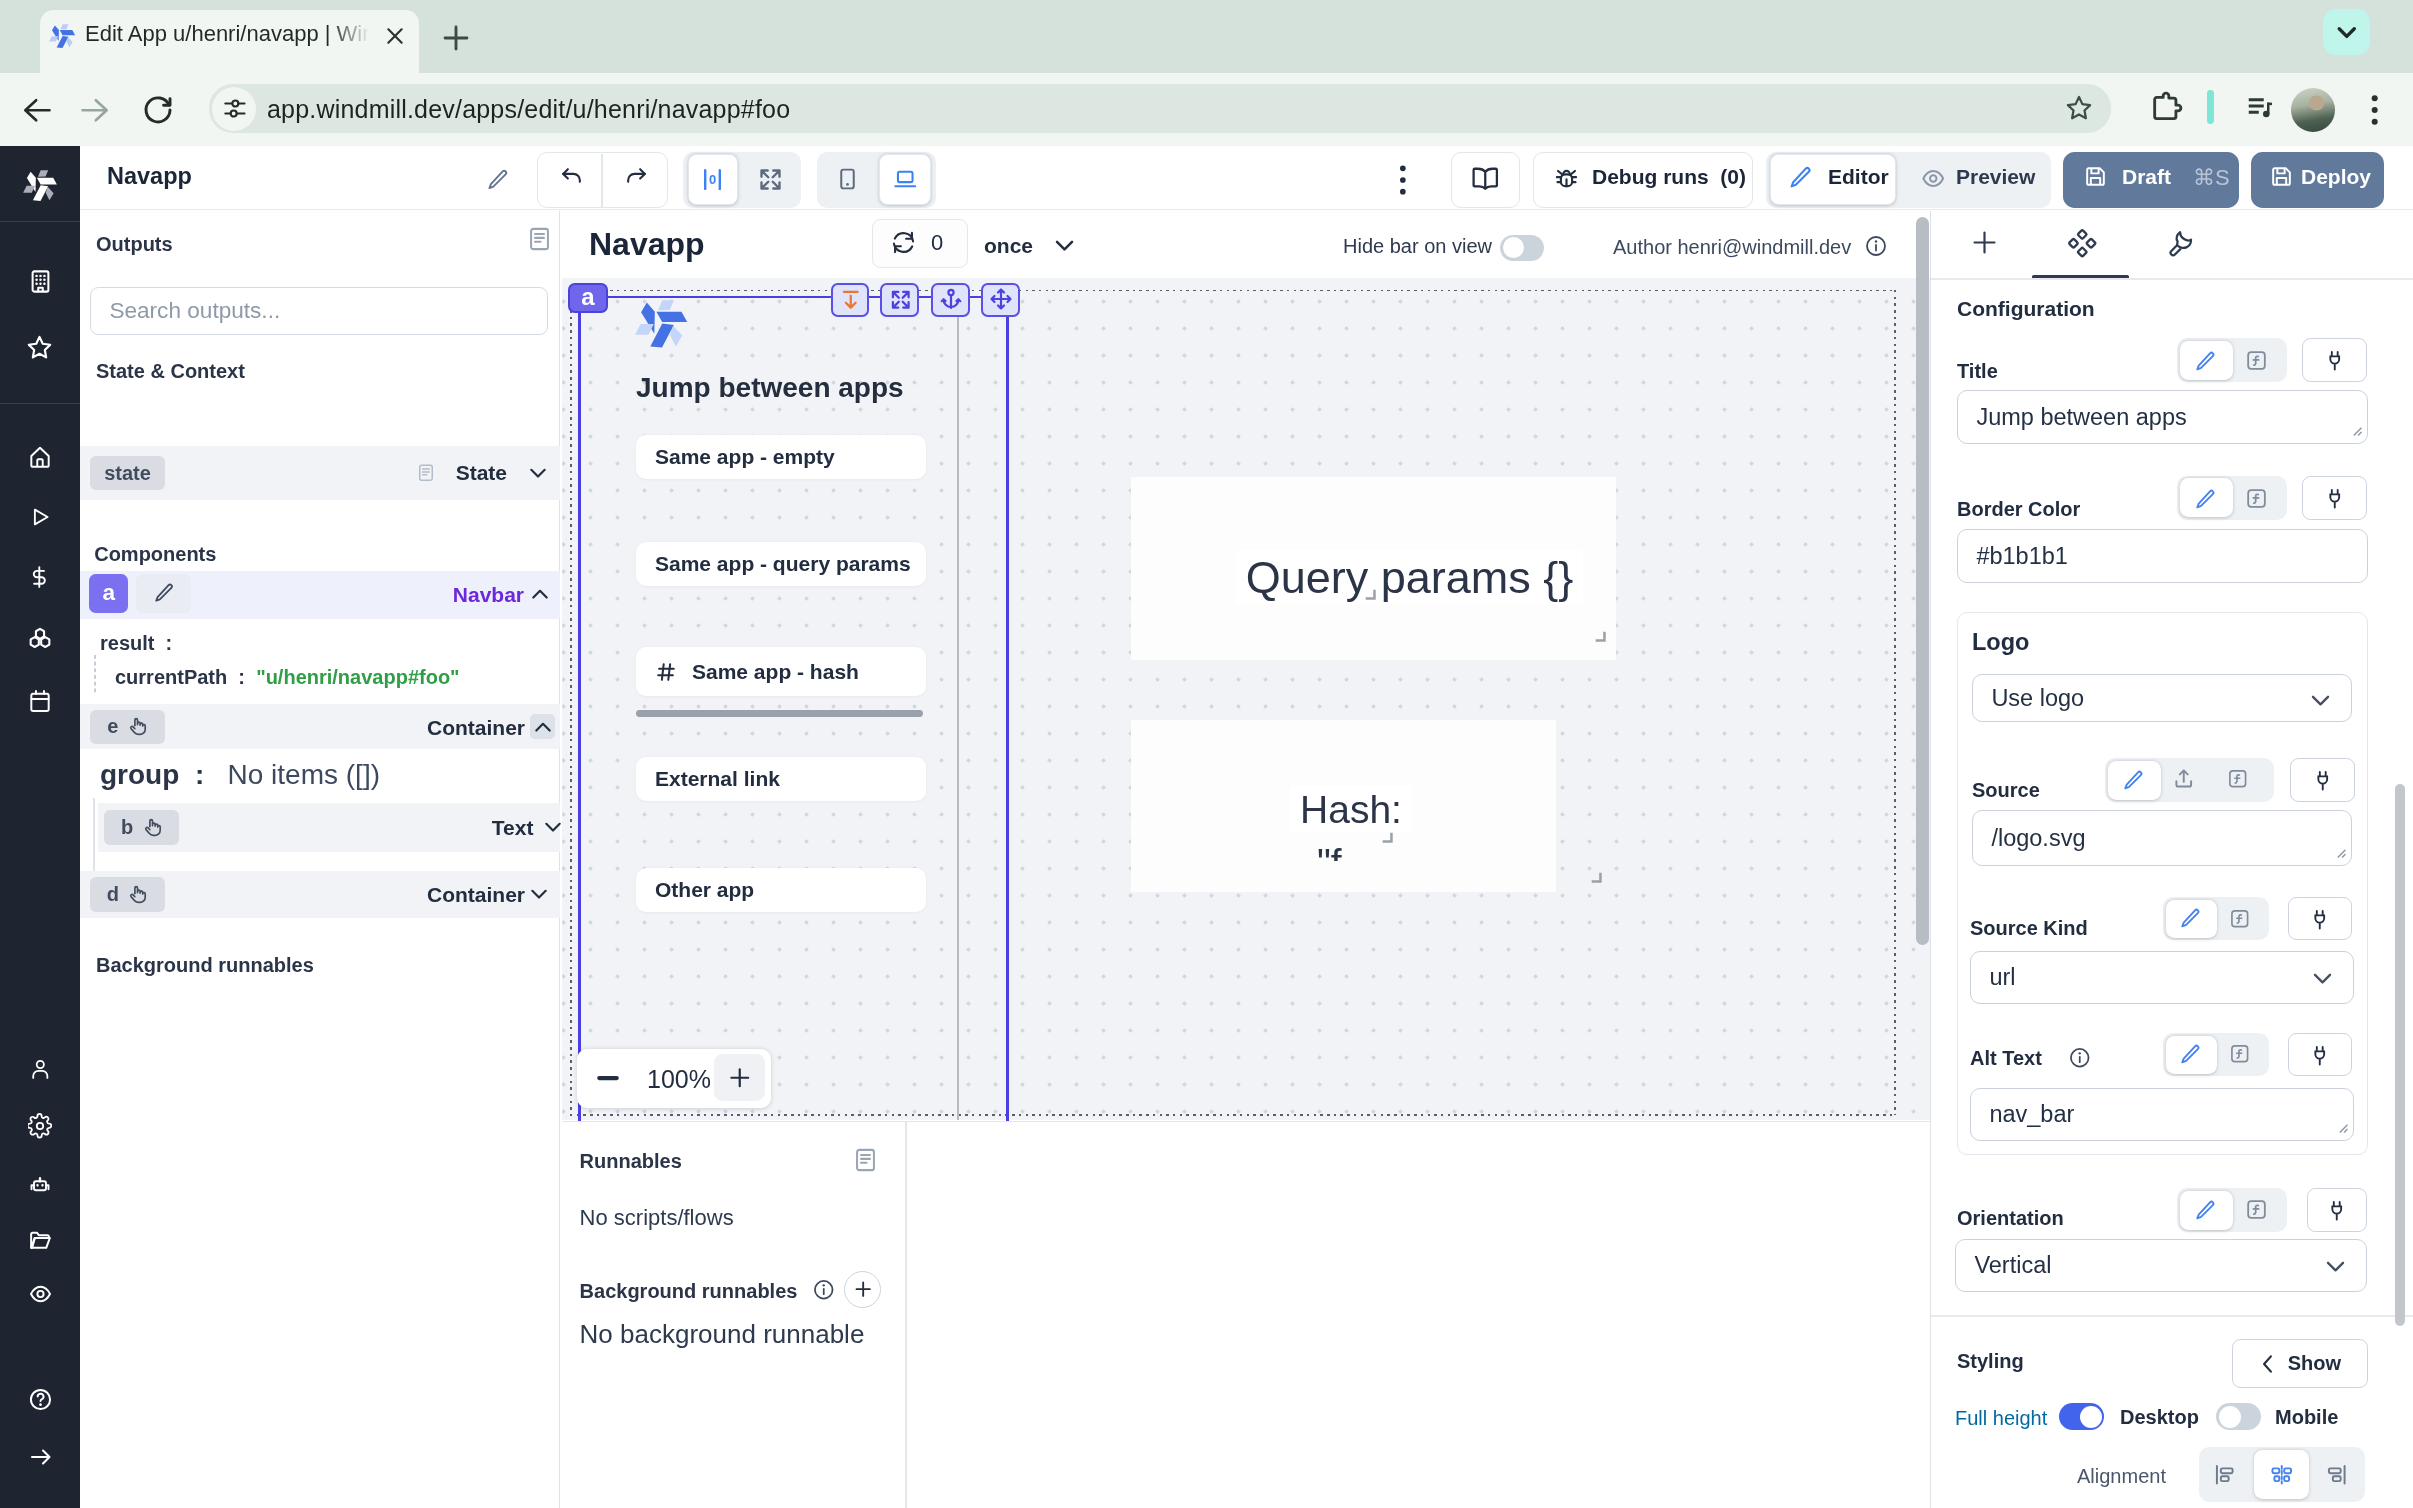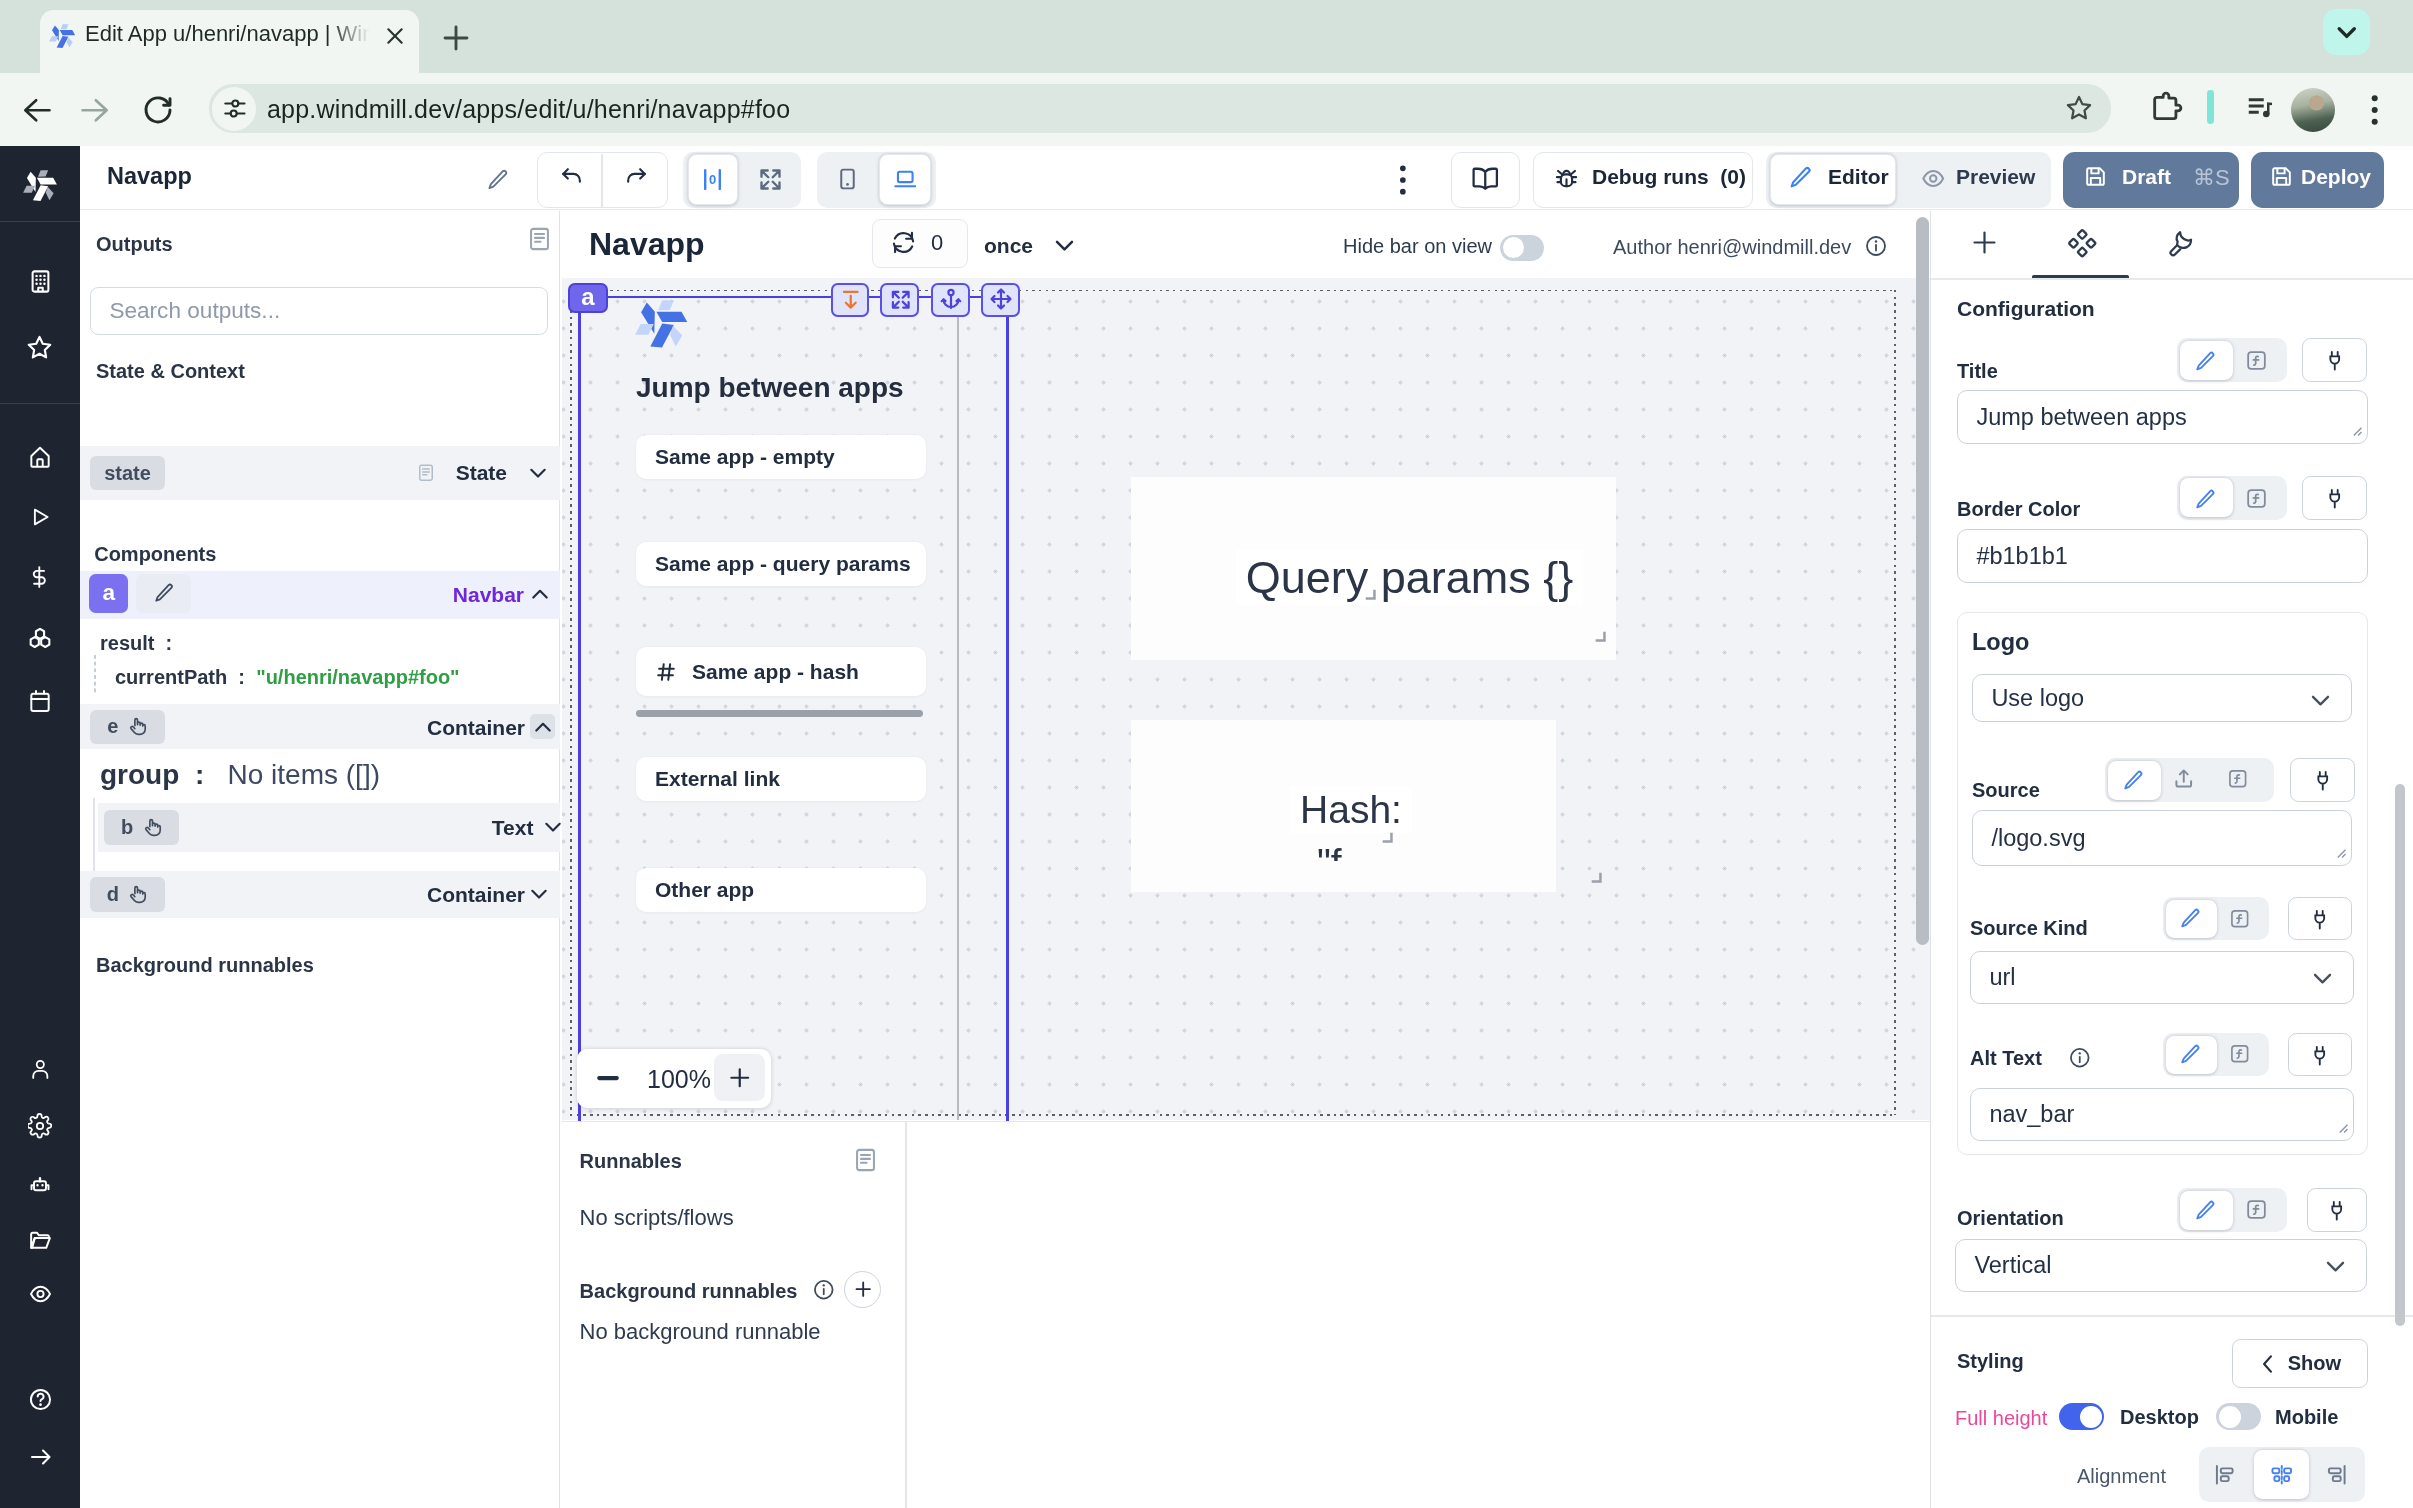--- a/index.html
+++ b/index.html
@@ -442,21 +442,21 @@
     <div class="abs" style="left:17.6px;top:158px;font-size:20px;font-weight:bold;color:#2b3547">Background runnables</div>
     <svg class="abs" style="left:250px;top:156px" width="23.5" height="23.5" viewBox="0 0 24 24" fill="none" stroke="#3d4a5e" stroke-width="1.8" stroke-linecap="round">
         <circle cx="12" cy="12" r="9"></circle>
         <path d="M12 11 V16.5"></path>
         <path d="M12 7.5 h.01" stroke-width="2.4"></path>
       </svg>
     <div class="abs" style="left:282px;top:149px;width:37px;height:37px;border:1.7px solid #cdd4dd;border-radius:50%"></div>
     <svg class="abs" style="left:292px;top:158px" width="18.4" height="18.4" viewBox="0 0 22 22" fill="none" stroke="#222d40" stroke-width="2.2" stroke-linecap="round">
         <path d="M11 3 V19 M3 11 H19"></path>
       </svg>
-    <div class="abs" style="left:17.6px;top:197px;font-size:22px;color:#2e3a4e">No background runnable</div>
+    <div class="abs" style="left:17.6px;top:197px;font-size:26px;color:#2e3a4e">No background runnable</div>
   </div>
   <div id="rightpanel">
     <svg class="abs" style="left:41px;top:19px" width="25" height="25" viewBox="0 0 30 30" fill="none" stroke="#2e3a4e" stroke-width="2.6" stroke-linecap="round">
         <path d="M15 3 V27 M3 15 H27"></path>
       </svg>
     <svg class="abs" style="left:137px;top:18.4px" width="28.5" height="28.5" viewBox="0 0 24 24" fill="none" stroke="#2e3a4e" stroke-width="1.9" stroke-linejoin="round">
         <rect x="9.2" y="1.8" width="5.6" height="5.6" rx="1" transform="rotate(45 12 4.6)"></rect>
         <rect x="1.8" y="9.2" width="5.6" height="5.6" rx="1" transform="rotate(45 4.6 12)"></rect>
         <rect x="16.6" y="9.2" width="5.6" height="5.6" rx="1" transform="rotate(45 19.4 12)"></rect>
         <rect x="9.2" y="16.6" width="5.6" height="5.6" rx="1" transform="rotate(45 12 19.4)"></rect>
@@ -601,21 +601,21 @@
         </svg>
     </div>
     <div class="abs" style="left:0;top:1104px;width:484px;height:1.7px;background:#e7e9ed"></div>
     <div class="abs" style="left:26px;top:1139px;font-size:20px;font-weight:bold;color:#222d40">Styling</div>
     <div class="obtn" style="left:301px;top:1128px;width:136px;height:49px;gap:11.7px">
       <svg width="17" height="22" viewBox="0 0 20 26" fill="none" stroke="#222d40" stroke-width="2.6" stroke-linecap="round" stroke-linejoin="round">
           <path d="M14 4 L6 13 L14 22"></path>
         </svg>
       <span style="font-size:20px;font-weight:bold;color:#222d40">Show</span>
     </div>
-    <div class="abs" style="left:24px;top:1196px;font-size:20px;color:#ec4899">Full height</div>
+    <div class="abs" style="left:24px;top:1196px;font-size:20px;color:#0369a1">Full height</div>
     <div class="abs" style="left:128px;top:1192px;width:45px;height:27px;border-radius:13.4px;background:#4263eb">
       <div class="abs" style="left:21px;top:2.5px;width:22px;height:22px;border-radius:50%;background:#fff"></div>
     </div>
     <div class="abs" style="left:189px;top:1195px;font-size:20px;font-weight:bold;color:#222d40">Desktop</div>
     <div class="abs" style="left:285px;top:1192px;width:45px;height:27px;border-radius:13.4px;background:#cbd3dd">
       <div class="abs" style="left:2.5px;top:2.5px;width:22px;height:22px;border-radius:50%;background:#fff"></div>
     </div>
     <div class="abs" style="left:344px;top:1195px;font-size:20px;font-weight:bold;color:#222d40">Mobile</div>
     <div class="abs" style="left:146px;top:1254px;font-size:20px;color:#4a576b">Alignment</div>
     <div class="grp" style="left:268px;top:1236px;width:166px;height:55px"></div>

